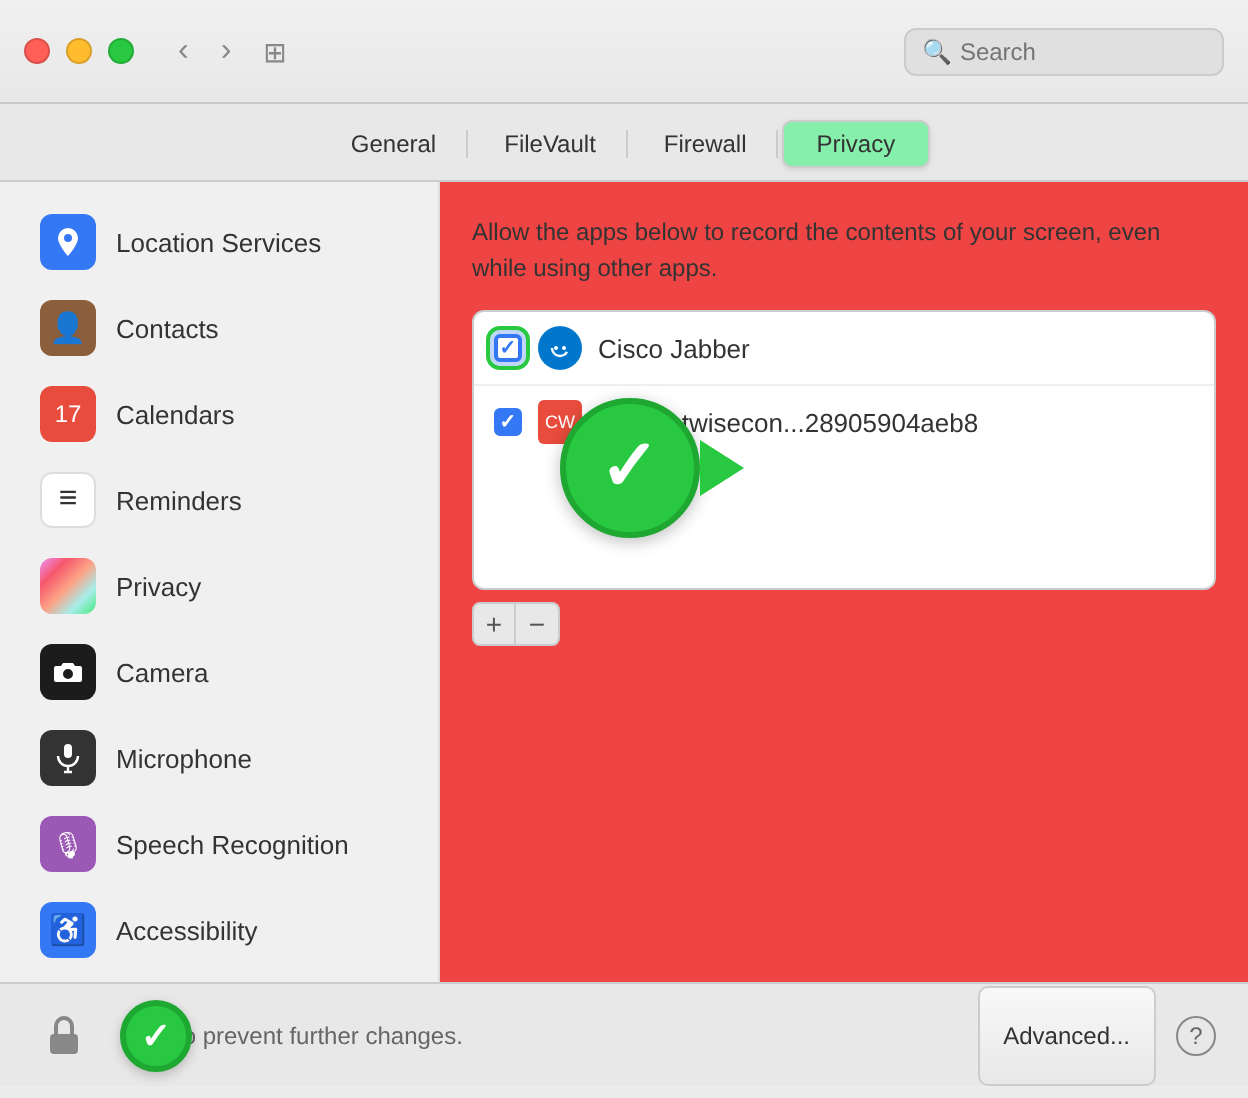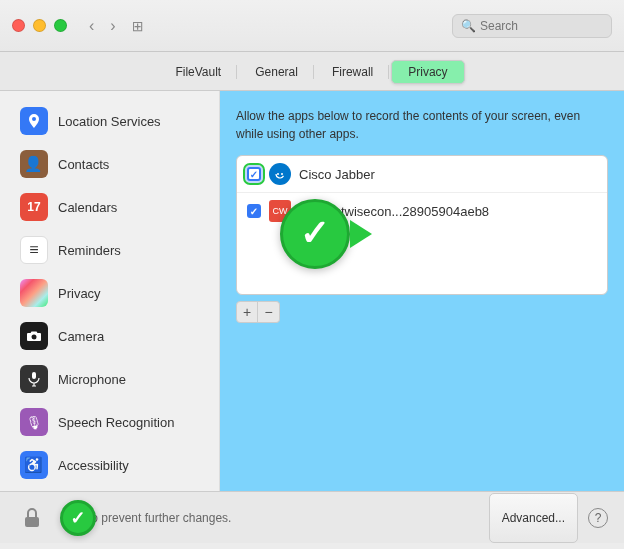--- a/index.html
+++ b/index.html
@@ -124,21 +124,21 @@
       border: 1px solid #ccc;
       box-shadow: 0 1px 3px rgba(0,0,0,0.1);
       border-radius: 5px;
     }
     .tab.active::after { display: none; }
 
     
     .main-content {
       display: flex;
       height: 400px;
-      background: #7dd3fc;
+      background: #ef4444;
     }
 
     
     .sidebar {
       width: 220px;
       background: #f0f0f0;
       border-right: 1px solid #ddd;
       padding: 8px 0;
       overflow-y: auto;
     }
@@ -428,43 +428,43 @@
     <button class="nav-btn">›</button>
   </div>
   <span class="grid-icon">⊞</span>
   <div class="search-bar">
     <span class="search-icon-char">🔍</span>
     <input type="text" placeholder="Search" style="">
   </div>
 </div>
 
 <div class="tabs-bar">
+  <button class="tab">General</button>
   <button class="tab">FileVault</button>
-  <button class="tab">General</button>
   <button class="tab">Firewall</button>
   <button class="tab active">Privacy</button>
 </div>
 
 <div class="main-content">
 
   <div class="sidebar">
     <div class="sidebar-item">
       <div class="sidebar-icon icon-location">
         <svg width="16" height="16" viewBox="0 0 16 16" fill="white">
             <path d="M8 1a5 5 0 0 1 5 5c0 3.5-5 9-5 9S3 9.5 3 6a5 5 0 0 1 5-5zm0 3a2 2 0 1 0 0 4 2 2 0 0 0 0-4z"></path>
           </svg>
       </div>
       <span>Location Services</span>
     </div>
     <div class="sidebar-item">
       <div class="sidebar-icon icon-contacts">👤</div>
       <span>Contacts</span>
     </div>
     <div class="sidebar-item">
-      <div class="sidebar-icon icon-calendars" style="font-size:12px;font-weight:bold;color:white;">17</div>
+      <div class="sidebar-icon icon-calendars" style="font-size:12px;font-weight:normal;color:white;">17</div>
       <span>Calendars</span>
     </div>
     <div class="sidebar-item">
       <div class="sidebar-icon icon-reminders" style="font-size:16px;">≡</div>
       <span>Reminders</span>
     </div>
     <div class="sidebar-item">
       <div class="sidebar-icon icon-photos"></div>
       <span>Privacy</span>
     </div>

